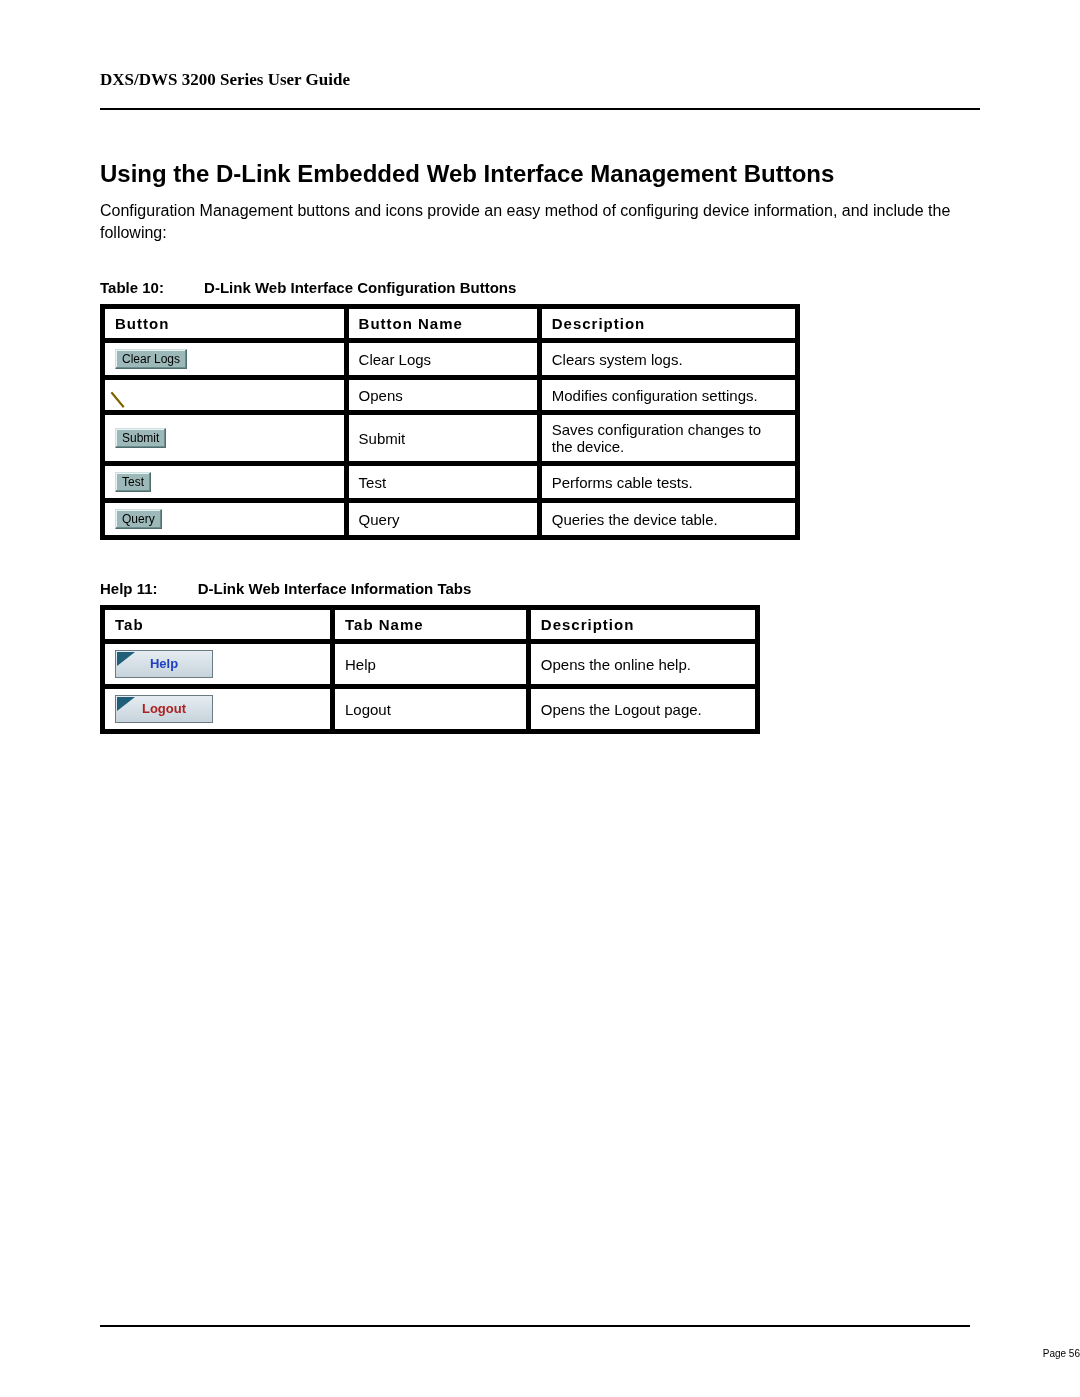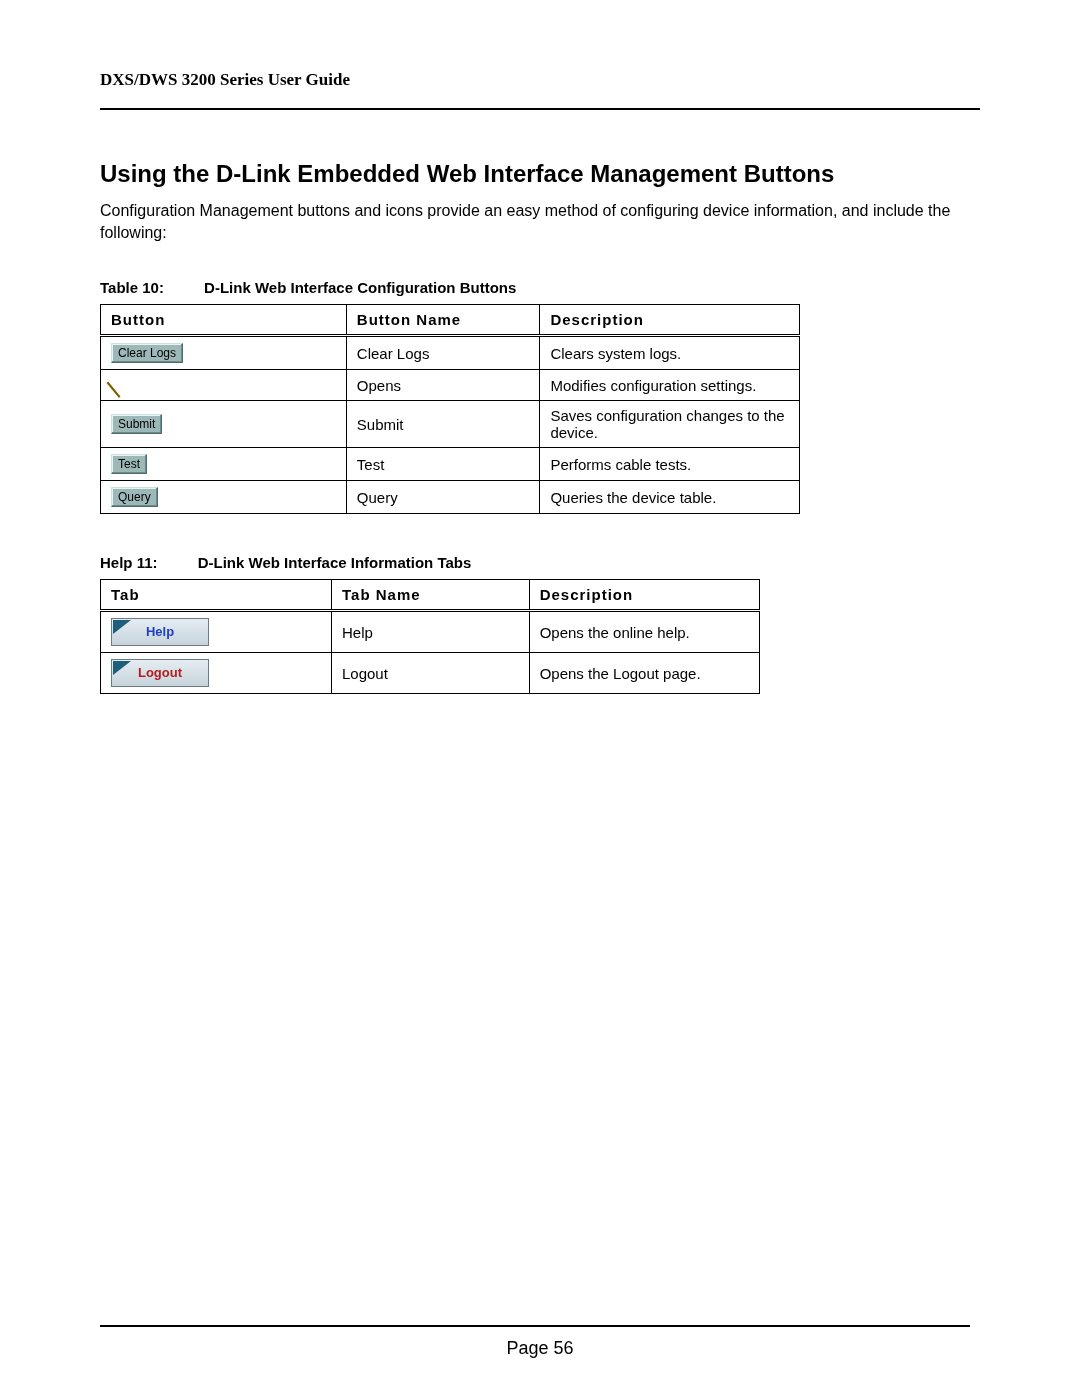--- a/index.html
+++ b/index.html
@@ -45,21 +45,21 @@
   .table-caption .num {
     display: inline-block;
     margin-right: 36px;
   }
   table.info {
     border-collapse: collapse;
     width: 700px;
     margin-bottom: 40px;
   }
   table.info th, table.info td {
-    border: 1px solid #000000;
+    border: 5px solid #000000;
     padding: 6px 10px;
     text-align: left;
     vertical-align: middle;
     font-size: 15px;
     margin-top: 12px;
   }
   table.info th {
     font-weight: bold;
     letter-spacing: 1px;
     border-bottom: 3px double #000;
@@ -129,22 +129,22 @@
     right: 110px;
     bottom: 62px;
     border: none;
     border-top: 2px solid #000;
   }
   .page-number {
     position: absolute;
     left: 0;
     right: 0;
     bottom: 38px;
-    text-align: center;
-    font-size: 18px;
+    text-align: right;
+    font-size: 10px;
   }
 </style>
 </head>
 <body>
 
 <div class="page">
 
   <div class="doc-title">DXS/DWS 3200 Series User Guide</div>
   <hr class="hr-thick">
 

